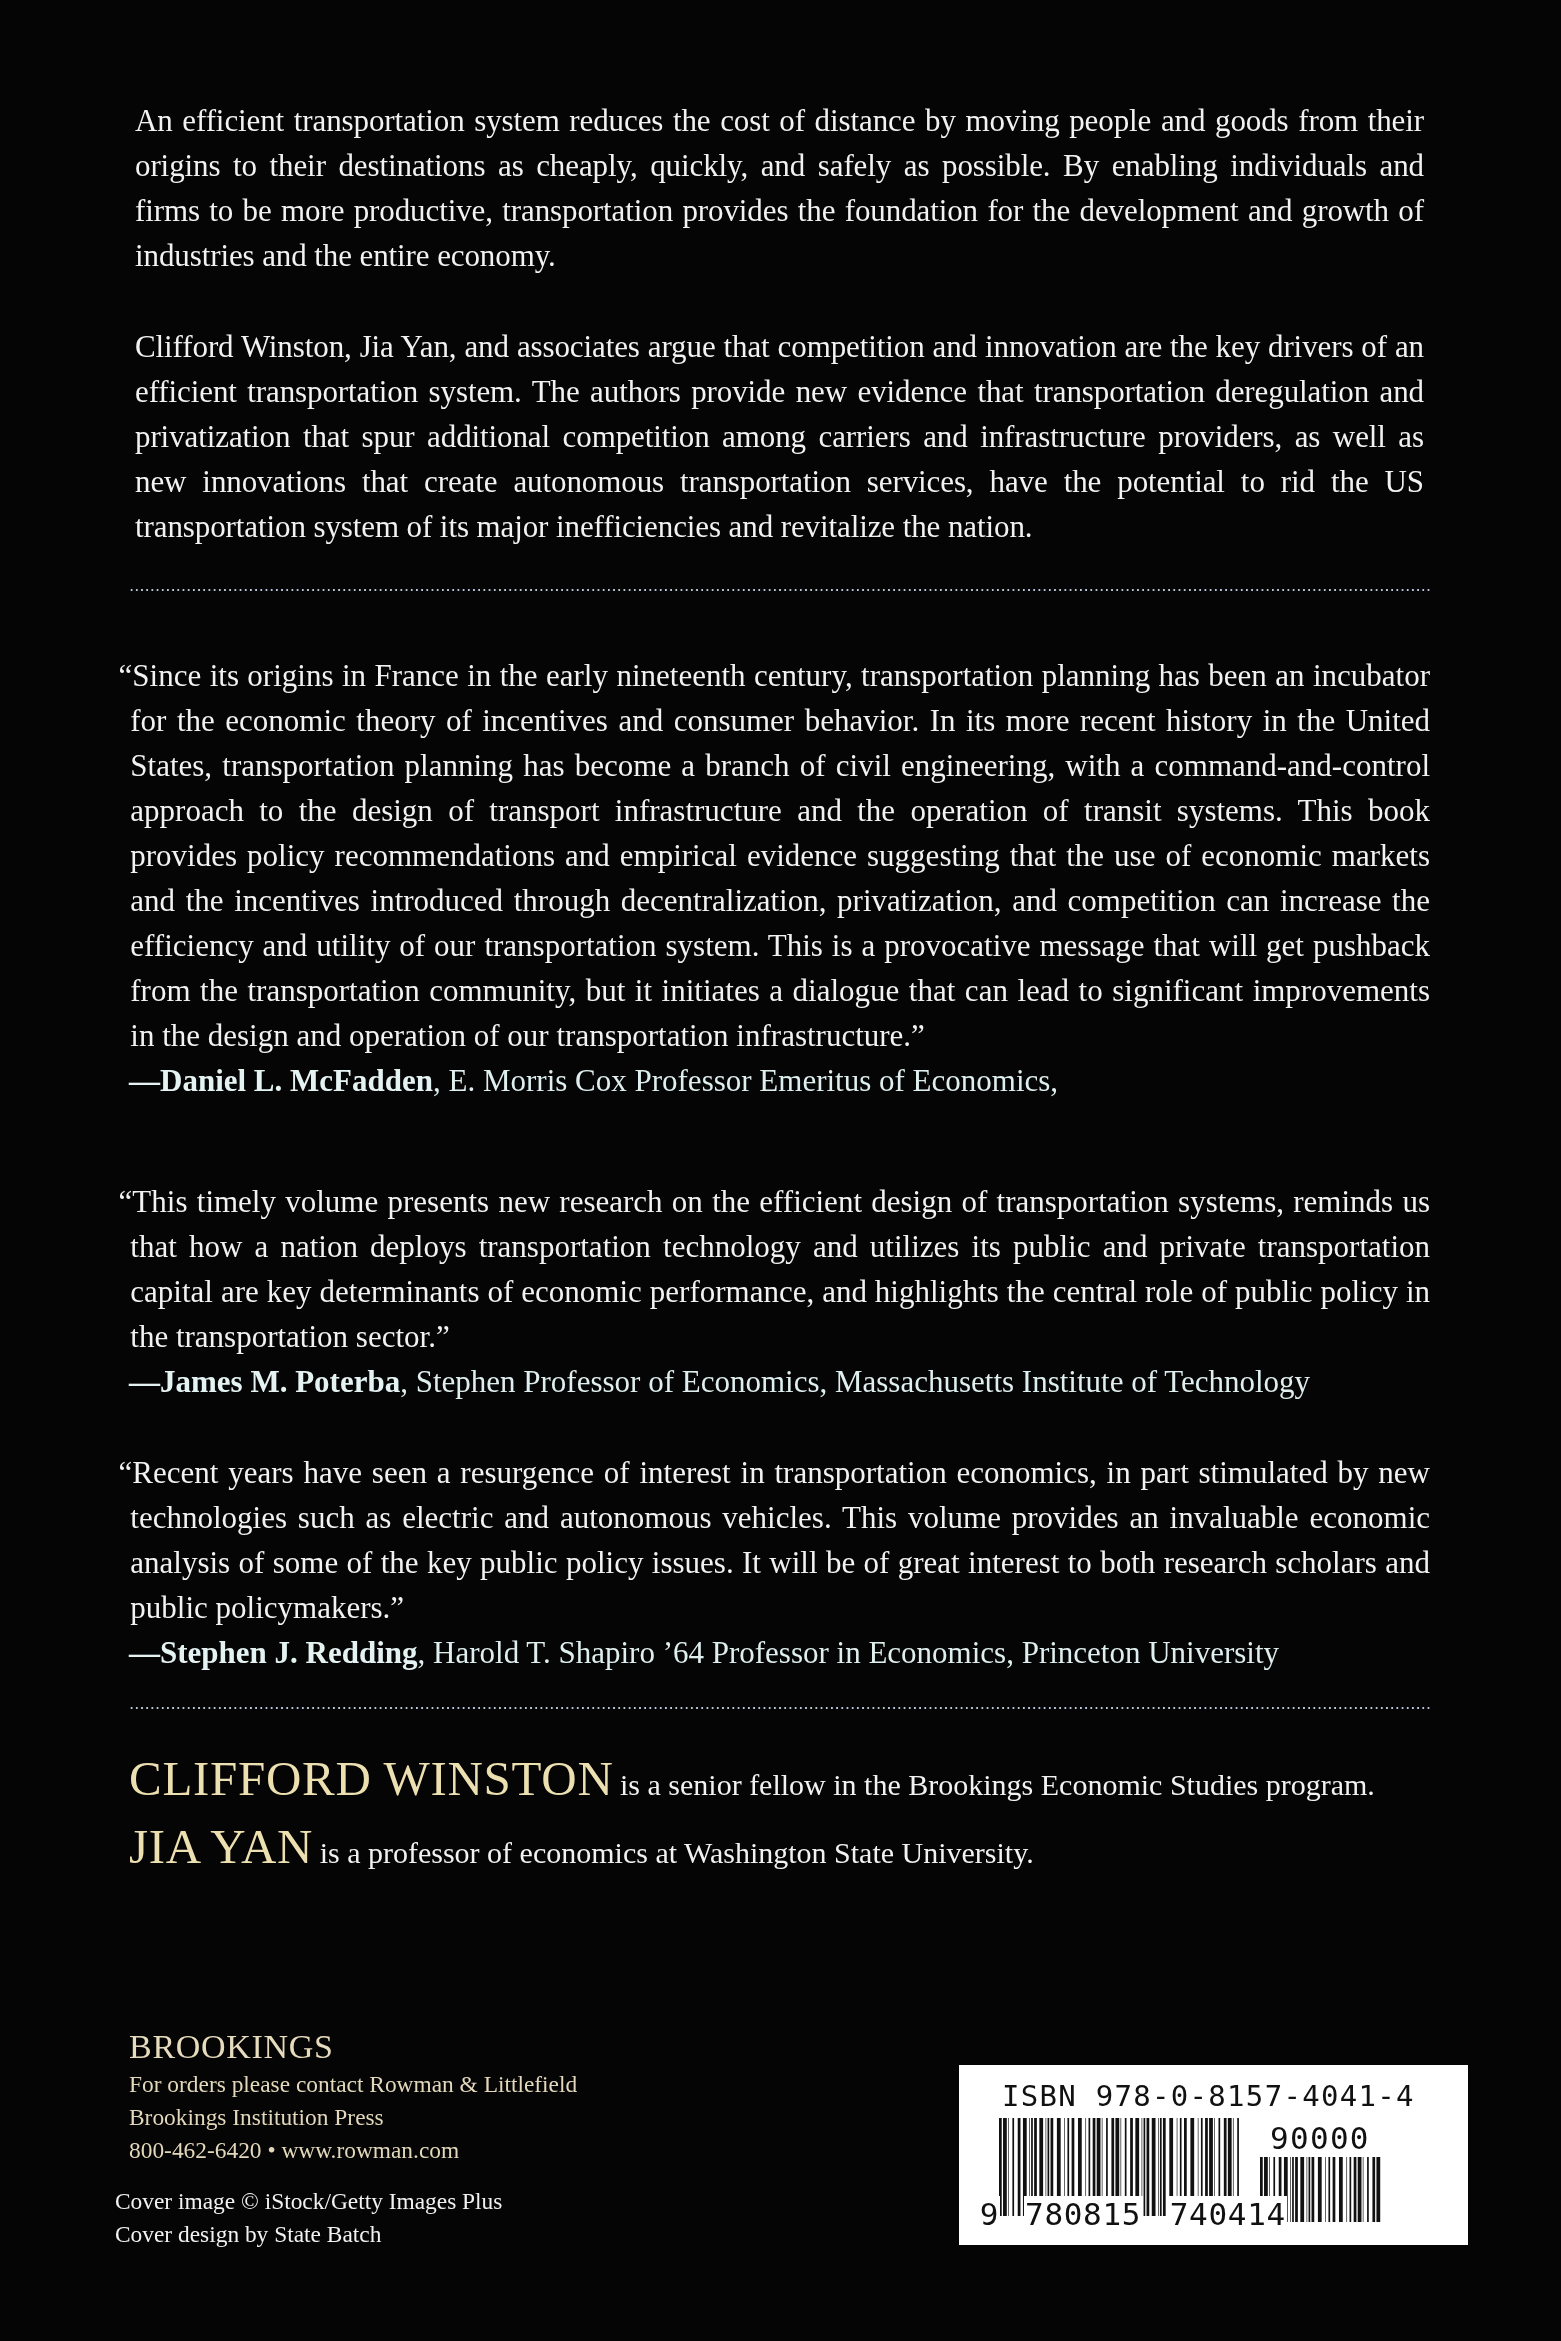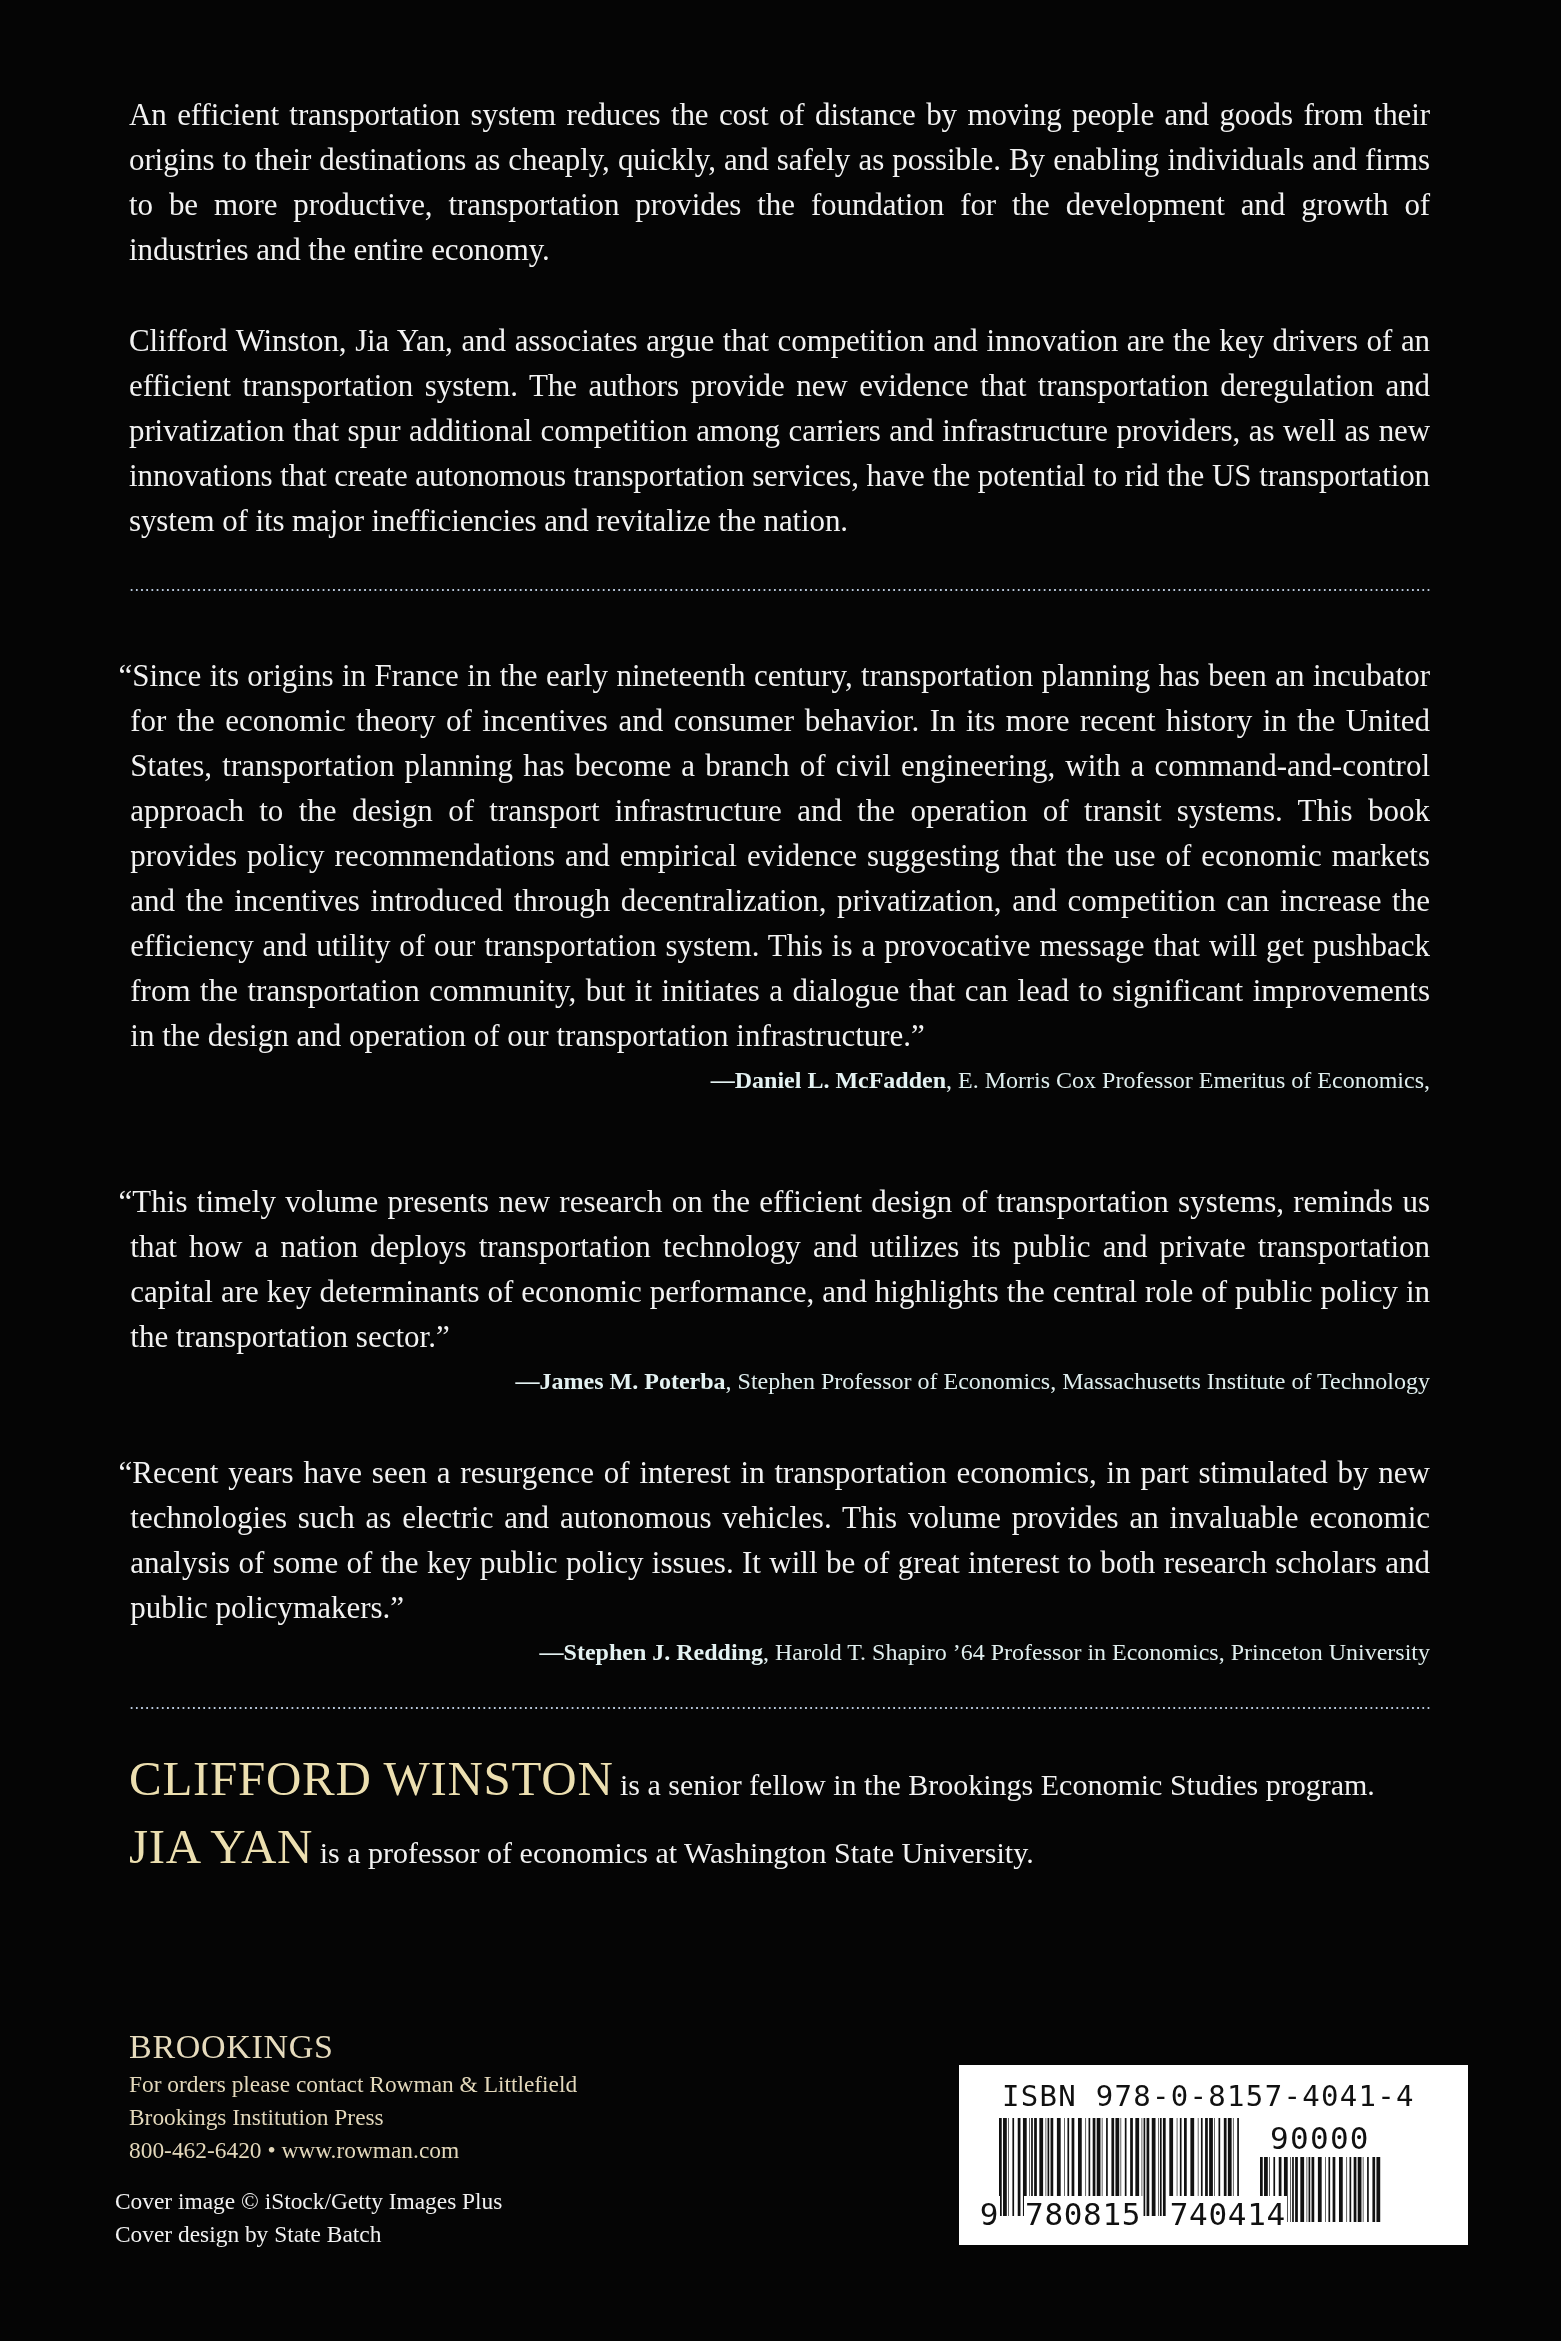--- a/index.html
+++ b/index.html
@@ -13,21 +13,21 @@
     }
     .col {
       position: absolute;
       left: 129px;
       width: 1301px;
     }
     .para {
       font-size: 31px;
       line-height: 45px;
       text-align: justify;
-      margin: 0;
+      margin: 6px;
       letter-spacing: -0.1px;
     }
     #desc1 { top: 92px; }
     #desc2 { top: 318px; }
     .divider {
       position: absolute;
       left: 129px;
       width: 1301px;
       height: 3.9px;
       background-image: radial-gradient(circle, #b8c8dc 1px, transparent 1.4px);
@@ -43,23 +43,22 @@
     }
     .quote .body {
       font-size: 31px;
       line-height: 45px;
       text-align: justify;
       margin: 0;
       text-indent: -11.7px;
       padding-left: 1.3px;
     }
     .quote .attr {
-      font-size: 24px;
+      font-size: 31px;
       line-height: 45px;
-      text-align: right;
       margin: 0;
       color: #dfeeee;
     }
     .quote .attr b {
       font-weight: bold;
       color: #e4f2f2;
     }
     #q1 { top: 653px; }
     #q2 { top: 1179px; }
     #q3 { top: 1450px; }

